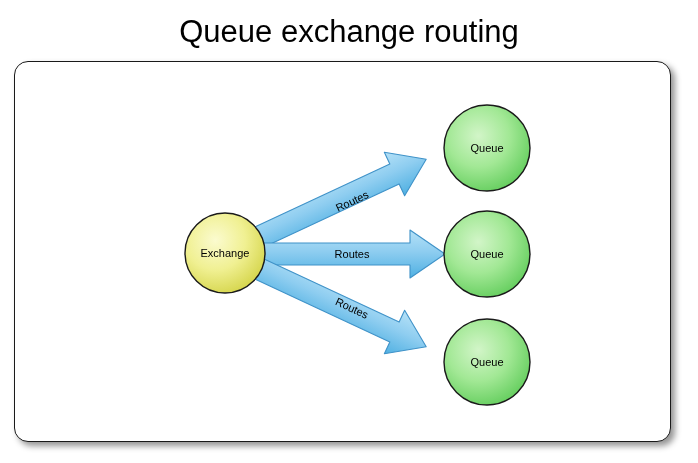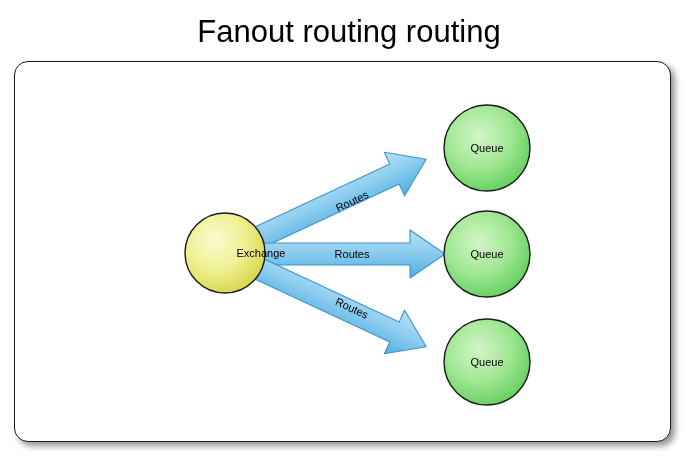--- a/index.html
+++ b/index.html
@@ -59,21 +59,21 @@
     font-size: 11px;
     color: #000000;
     white-space: nowrap;
     pointer-events: none;
     transform-origin: 50% 50%;
   }
 </style>
 </head>
 <body>
 
-<div id="page-title">Fanout routing routing</div>
+<div id="page-title">Queue exchange routing</div>
 
 <div id="diagram-panel"></div>
 
 <svg id="diagram-canvas" width="698" height="463" viewBox="0 0 698 463" xmlns="http://www.w3.org/2000/svg">
   <defs>
     <radialGradient id="gradExchange" cx="38%" cy="34%" r="78%">
       <stop offset="0%" stop-color="#fbfbcf"></stop>
       <stop offset="48%" stop-color="#f0f092"></stop>
       <stop offset="100%" stop-color="#cfcf3c"></stop>
     </radialGradient>
@@ -101,20 +101,20 @@
     <path d="M 38,-11 L 187,-11 L 187,-24 L 222,0 L 187,24 L 187,11 L 38,11 Z" fill="url(#gradArrow)" stroke="#3f92c8" stroke-width="1.1" stroke-linejoin="round"></path>
   </g>
 
   <circle cx="225" cy="253" r="40" fill="url(#gradExchange)" stroke="#1a1a1a" stroke-width="1.4"></circle>
 
   <circle cx="487" cy="148" r="43" fill="url(#gradQueue)" stroke="#1a1a1a" stroke-width="1.4"></circle>
   <circle cx="487" cy="254" r="43" fill="url(#gradQueue)" stroke="#1a1a1a" stroke-width="1.4"></circle>
   <circle cx="487" cy="362" r="43" fill="url(#gradQueue)" stroke="#1a1a1a" stroke-width="1.4"></circle>
 </svg>
 
-<div class="node-label" style="left:225px; top:253px;margin-left:36px;">Exchange</div>
+<div class="node-label" style="left:225px; top:253px;">Exchange</div>
 <div class="node-label" style="left:487px; top:148px;">Queue</div>
 <div class="node-label" style="left:487px; top:254px;">Queue</div>
 <div class="node-label" style="left:487px; top:362px;">Queue</div>
 
 <div class="edge-label" style="left:352px; top:201px; transform:translate(-50%,-50%) rotate(-25deg);">Routes</div>
 <div class="edge-label" style="left:352px; top:254px; transform:translate(-50%,-50%) rotate(0deg);">Routes</div>
 <div class="edge-label" style="left:352px; top:308px; transform:translate(-50%,-50%) rotate(25deg);">Routes</div>
 
 </body></html>

